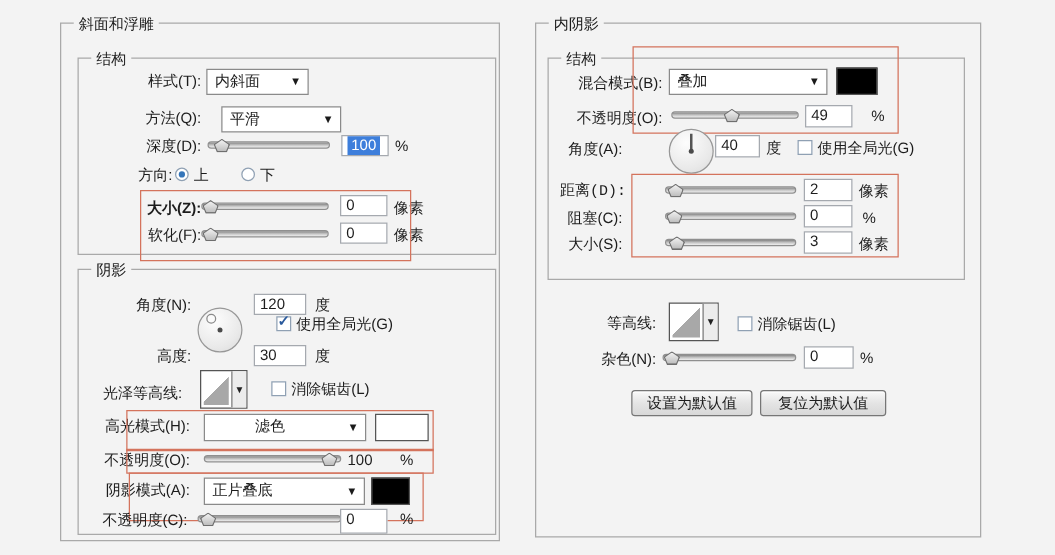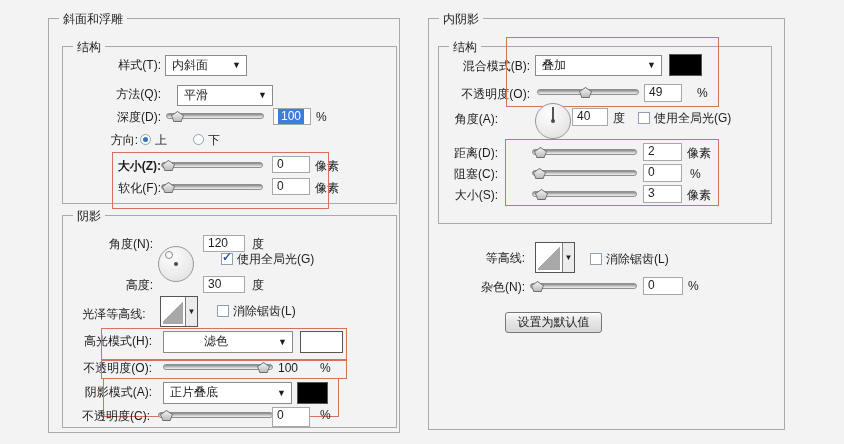--- a/index.html
+++ b/index.html
@@ -196,21 +196,21 @@
     <span class="needle"></span>
     <span class="dot"></span>
   </div>
   <div class="vbox" style="left:572px;top:108px;width:36px;height:18px;">
     <span>40</span>
   </div>
   <div class="txt" style="left:613px;top:111px;">度</div>
   <span class="cb" style="left:638px;top:112px;"></span>
   <div class="txt" style="left:654px;top:111px;">使用全局光(G)</div>
 
-  <div class="lbl" style="left:448px;top:146px;width:50px;">距离(D):</div>
+  <div class="lbl" style="left:448px;top:146px;width:50px;font-family:Liberation Mono, monospace;">距离(D):</div>
   <div class="slider" style="left:532px;top:146px;width:105px;">
     <span class="track"></span>
     <span class="thumb" style="left:2px;"></span>
   </div>
   <div class="vbox" style="left:643px;top:143px;width:39px;height:18px;">
     <span>2</span>
   </div>
   <div class="txt" style="left:687px;top:146px;">像素</div>
 
   <div class="lbl" style="left:448px;top:167px;width:50px;">阻塞(C):</div>
@@ -246,14 +246,15 @@
   <div class="slider" style="left:530px;top:280px;width:107px;">
     <span class="track"></span>
     <span class="thumb" style="left:1px;"></span>
   </div>
   <div class="vbox" style="left:643px;top:277px;width:40px;height:18px;">
     <span>0</span>
   </div>
   <div class="txt" style="left:688px;top:279px;">%</div>
 
   <div class="btn" style="left:505px;top:312px;width:97px;height:21px;">设置为默认值</div>
+  <div class="btn" style="left:608px;top:312px;width:101px;height:21px;">复位为默认值</div>
 
 </div>
 
 </body></html>

